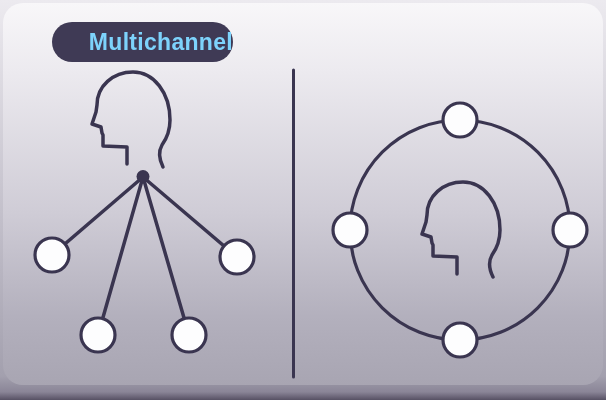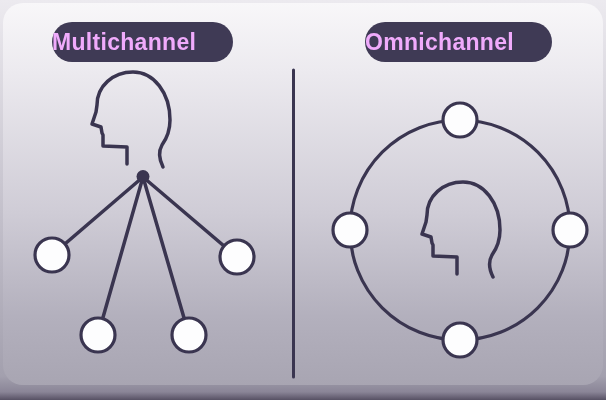--- a/index.html
+++ b/index.html
@@ -14,22 +14,22 @@
     position: absolute;
     left: 3px; top: 3px; right: 3px; bottom: 15px;
     border-radius: 20px;
     background: linear-gradient(180deg, #f8f7f9 0%, #eceaef 18%, #cfccd6 55%, #b3b0bd 82%, #a8a5b2 100%);
   }
   .pill {
     position: absolute;
     height: 40px;
     border-radius: 999px;
     background: #3f3a55;
-    color: #f0abfc;
-    display: flex; align-items: center; justify-content: flex-start;
+    color: #7dd3fc;
+    display: flex; align-items: center; justify-content: flex-end;
     font-size: 23px; font-weight: bold; letter-spacing: 0.3px;
   }
   .pill-multichannel { left: 52px; top: 22px; width: 181px; }
   .pill-omnichannel  { left: 365px; top: 22px; width: 187px; }
   svg.diagram-layer {
     position: absolute; left: 0; top: 0;
     width: 606px; height: 400px;
     display: block;
   }
   svg .stroked { fill: none; }
@@ -38,23 +38,20 @@
 </head>
 <body>
 
 <div class="stage">
   <div class="card"></div>
 
   <div class="pill pill-multichannel">
     <span>Multichannel</span>
   </div>
 
-  <div class="pill pill-omnichannel">
-    <span>Omnichannel</span>
-  </div>
 
   <svg class="diagram-layer" viewBox="0 0 606 400">
     <defs>
       <path id="head-profile" d="M71,95 C67,87 66,80 70,73 C75,66 78,57 78,48 C78,21 62,0 41,0 C21,0 5,14 5,33 L4,40 L0,52 L9,55 L10,61 L11,63 L11,74 L35,75 L35,92"></path>
     </defs>
 
     <line x1="293.5" y1="70" x2="293.5" y2="377" stroke-width="3" stroke="#3a3550"></line>
 
     <g stroke="#3a3550">
       <g stroke-width="3.5">

